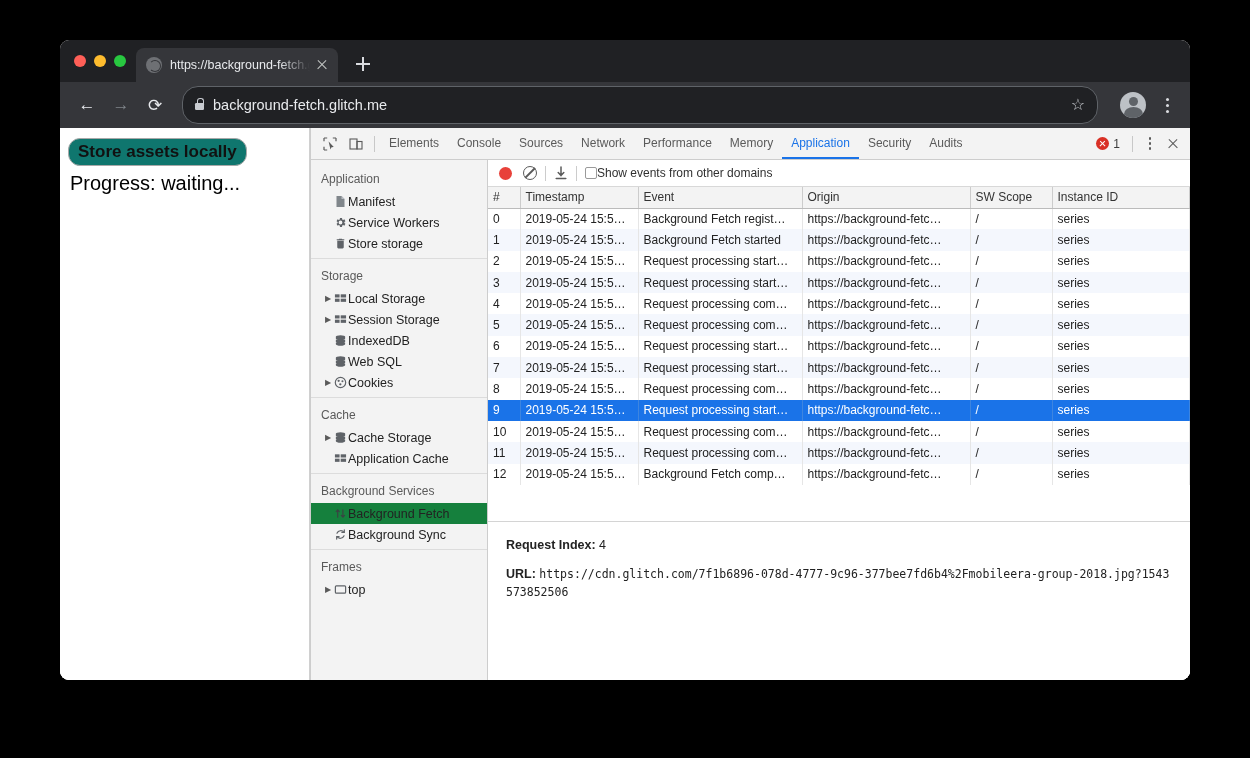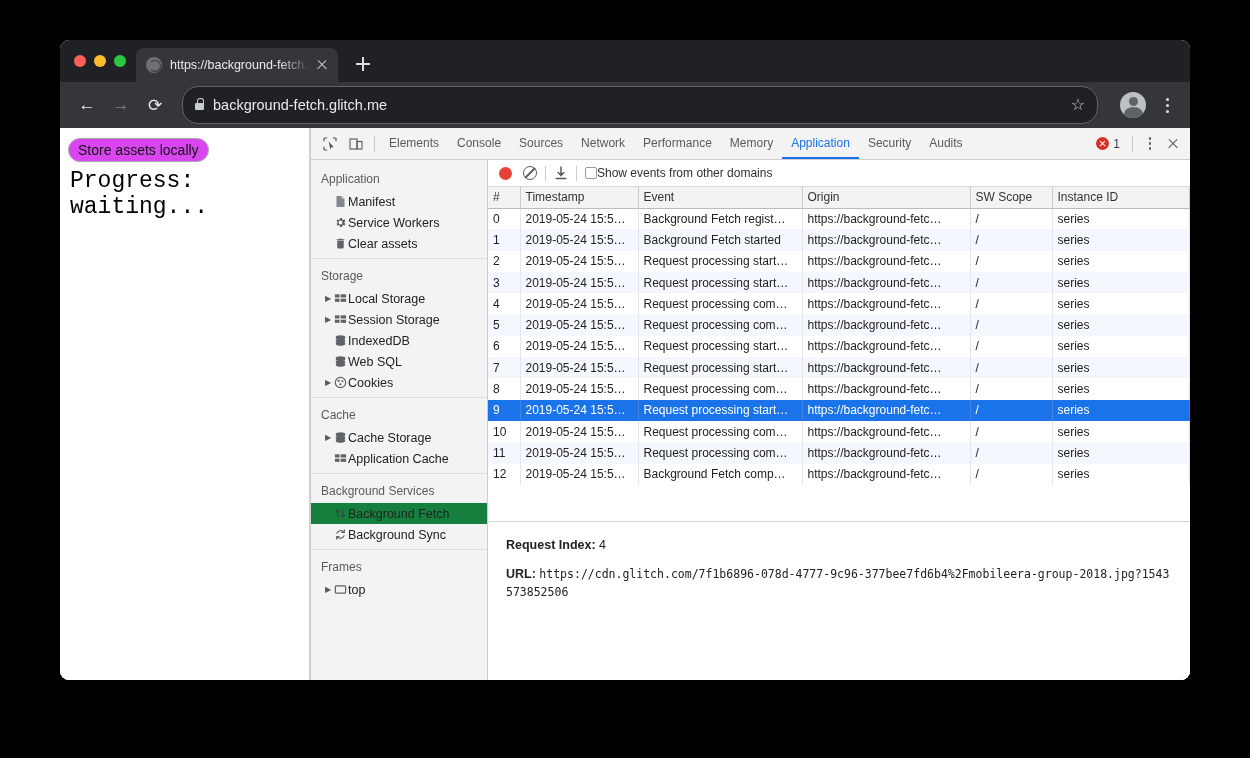--- a/index.html
+++ b/index.html
@@ -177,30 +177,31 @@
 
   
   #page {
     width: 250px;
     background: #fff;
     border-right: 1px solid #d0d0d0;
     padding: 10px 0 0 8px;
   }
   .btn-store {
     display: inline-block;
-    font-size: 14px;
+    font-size: 17px;
     padding: 3px 9px;
     border: 1px solid #a8a8a8;
     border-radius: 12px;
-    background: #d946ef;
+    background: #0f766e;
     color: #111;
+    font-weight: bold;
   }
   .progress {
-    font-family: Liberation Mono, monospace;
-    font-size: 23px;
+    font-family: Liberation Sans, sans-serif;
+    font-size: 20px;
     color: #000;
     margin-top: 6px;
     padding-left: 2px;
   }
 
   
   #devtools {
     flex: 1;
     display: flex;
     flex-direction: column;
@@ -510,21 +511,21 @@
               </span>
             <span>Service Workers</span>
           </div>
           <div class="tree-item">
             <span class="arrow empty">▶</span>
             <span class="tico">
                 <svg width="13" height="13" viewBox="0 0 24 24">
                   <path fill="#5f6368" d="M6 19a2 2 0 0 0 2 2h8a2 2 0 0 0 2-2V7H6v12zM19 4h-3.5l-1-1h-5l-1 1H5v2h14V4z"></path>
                 </svg>
               </span>
-            <span>Clear assets</span>
+            <span>Store storage</span>
           </div>
 
           <div class="sec-div"></div>
           <div class="sec-title">Storage</div>
           <div class="tree-item">
             <span class="arrow">▶</span>
             <span class="tico">
                 <svg width="13" height="13" viewBox="0 0 14 14">
                   <rect x="1" y="2.5" width="5" height="3.4" fill="#5f6368"></rect>
                   <rect x="7.2" y="2.5" width="5.8" height="3.4" fill="#5f6368"></rect>

